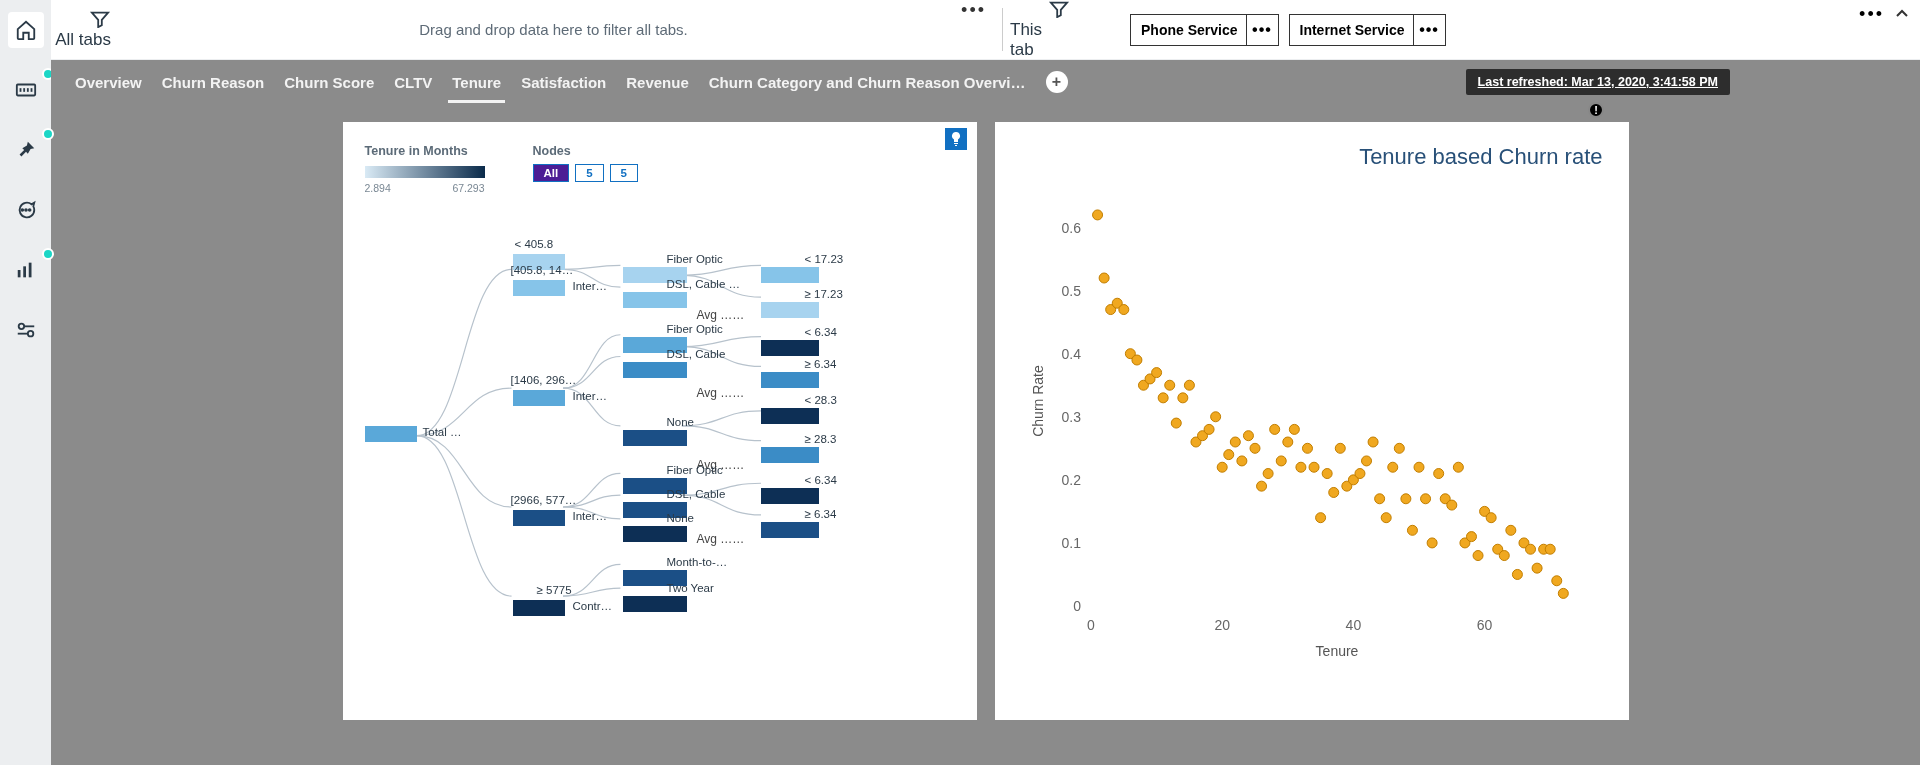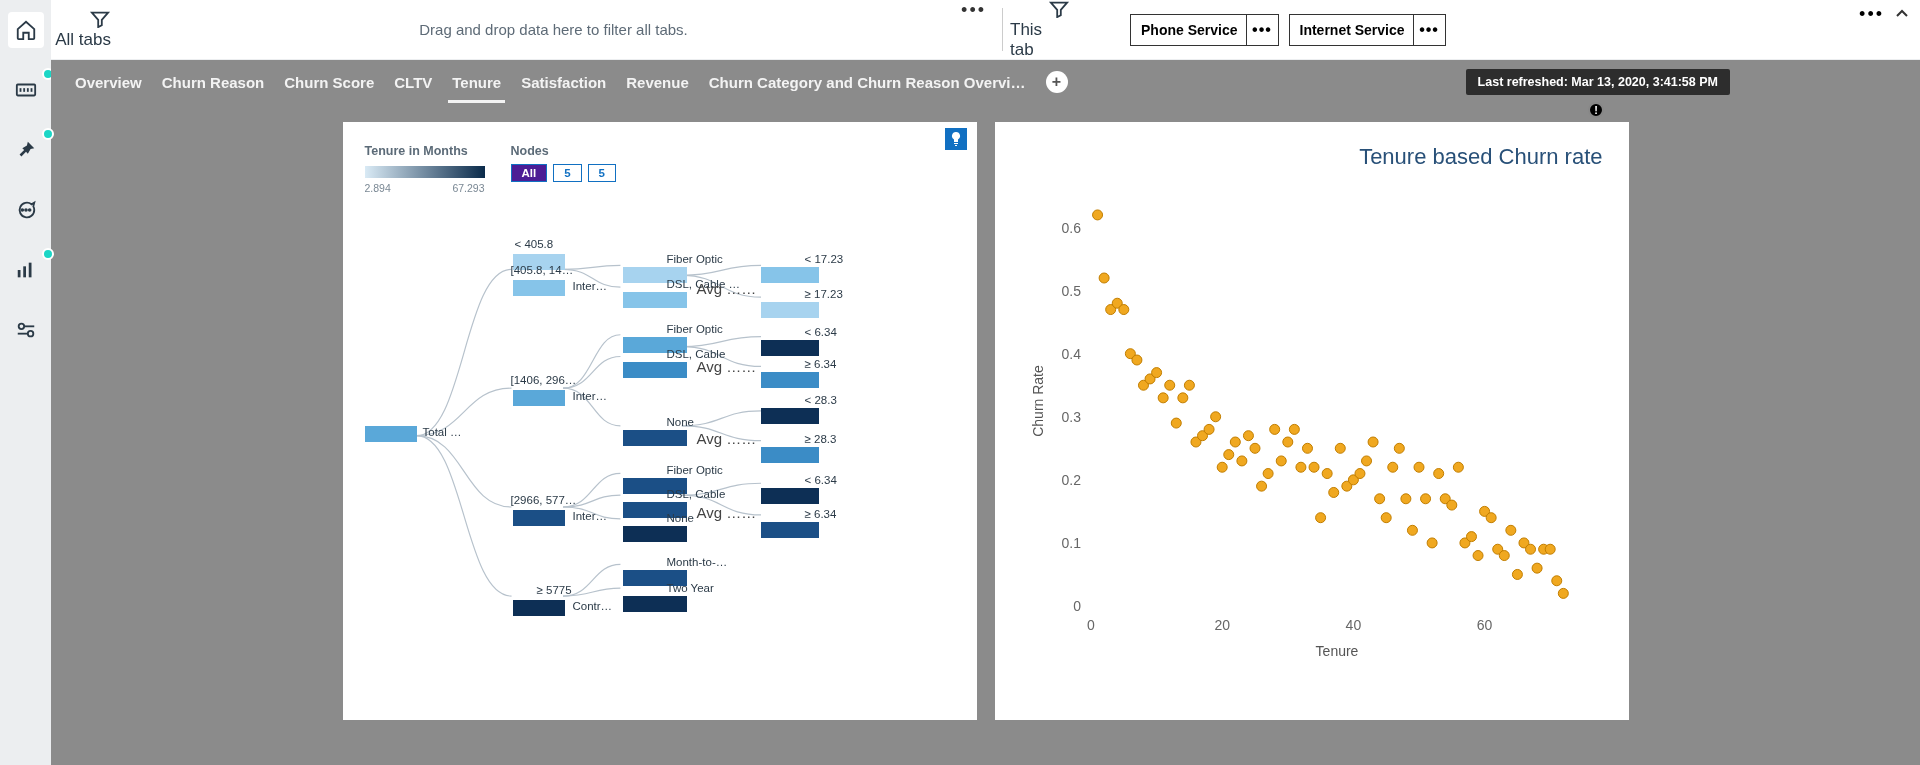--- a/index.html
+++ b/index.html
@@ -28,47 +28,47 @@
   .chip .chipMore { border-left:1px solid #333; height:100%; width:32px; display:flex; align-items:center; justify-content:center; cursor:pointer; font-size:16px; letter-spacing:1px;}
   .caret { position:absolute; top:6px; right:10px; cursor:pointer;}
   .caret svg{width:16px;height:16px;}
   .moreTop{position:absolute; top:4px; right:36px; cursor:pointer; font-size:18px;letter-spacing:2px;}
 
   
   .tabbar { height: 44px; background: #8b8b8b; display:flex; align-items:center; padding-left:24px; gap:20px; color:#fff; font-size:15px; font-weight:600; position:relative;}
   .tab { cursor:pointer; opacity:.9; white-space:nowrap; position:relative;}
   .tab.active::after{ content:""; position:absolute; left:-4px; right:-4px; bottom:-12px; height:3px; background:#fff;}
   .tabAdd { width:22px;height:22px;border-radius:50%;background:#fff;color:#555;display:flex;align-items:center;justify-content:center;font-size:16px;cursor:pointer;}
-  .refreshed { position:absolute; right:190px; top:0; bottom:0; display:flex; align-items:center; }
+  .refreshed { position:absolute; right:190px; top:0; bottom:0; display:flex; align-items:center;text-decoration:underline; }
   .refreshed .box{ background:#2d2d2d;color:#fff; font-size:12.5px; font-weight:600; padding:5px 12px; text-align:center; line-height:1.35; border-radius:2px;}
   .warnDot { position:absolute; right:316px; top:42px; width:16px;height:16px;border-radius:50%;background:#000;color:#fff;font-size:11px;display:flex;align-items:center;justify-content:center;border:2px solid #888;font-weight:700;}
 
   
   .canvas { flex:1; background:#8b8b8b; display:flex; justify-content:center; padding:18px 0; gap:18px; overflow:hidden;}
   .card { background:#fff; position:relative; }
   .cardL { width: 634px; height: 598px; padding:22px 18px 18px 22px;}
   .cardR { width: 634px; height: 598px; padding:22px 26px;}
   .hint { position:absolute; top:6px; right:10px; width:22px;height:22px; background:#1170c2; color:#fff; display:flex;align-items:center;justify-content:center; font-size:13px;}
 
   
-  .treeHead { display:flex; gap:26px; align-items:flex-start; font-size:12.5px; color:#5c6b78; font-weight:600;}
+  .treeHead { display:flex; gap:48px; align-items:flex-start; font-size:12.5px; color:#5c6b78; font-weight:600;}
   .legend { width:120px; }
   .legend .bar{ height:12px; margin-top:8px; background:linear-gradient(90deg,#d9eaf5,#0a2a4a);}
   .legend .nums{display:flex;justify-content:space-between;font-size:10.5px;color:#7a8894;margin-top:4px;font-weight:400;}
   .nodes .btns{margin-top:6px;display:flex;gap:6px;}
   .nbtn{font-size:11.5px;padding:2px 10px;border:1.5px solid #1170c2;color:#1170c2;background:#fff;cursor:pointer;font-weight:700;}
   .nbtn.active{background:#4c1d95;color:#fff;}
 
   .tree { position:relative; margin-top:14px; height:500px; }
   .tree svg.links{position:absolute;inset:0;pointer-events:none;}
   .node { position:absolute; }
   .node .lab{ font-size:11.5px; color:#2b3a47; white-space:nowrap; display:block; text-align:center; margin-bottom:2px;margin-left:44px;}
   .node .chipbar{ height:16px; display:block;}
   .sideLab{position:absolute; font-size:11.5px; color:#2b3a47; white-space:nowrap;text-align:right;}
-  .avg{position:absolute; font-size:15px; color:#444; white-space:nowrap;}
+  .avg{position:absolute; font-size:12px; color:#444; white-space:nowrap;margin-top:28px;}
 
   .c-l0{background:#86c4e9;}
   .c-l1{background:#5aa8d9;}
   .c-l2{background:#3b8cc6;}
   .c-l3{background:#1b4f86;}
   .c-l4{background:#0d2f55;}
   .c-lite{background:#a7d3ef;}
 
   
   .cardR h2{ font-size:22px; color:#285078; font-weight:400; margin-bottom:16px;text-align:right;}

